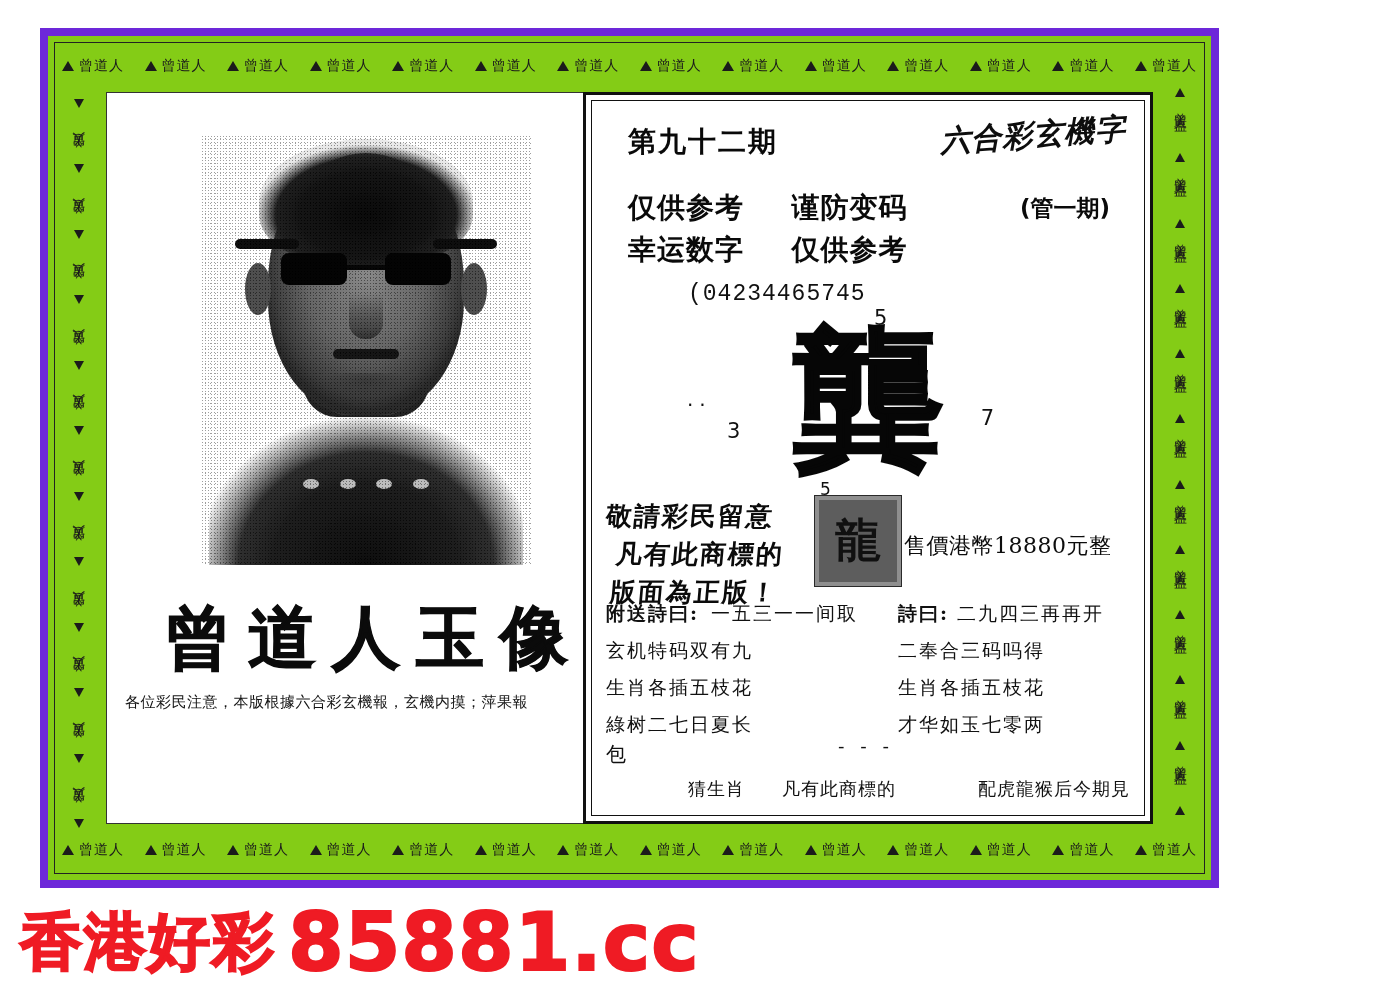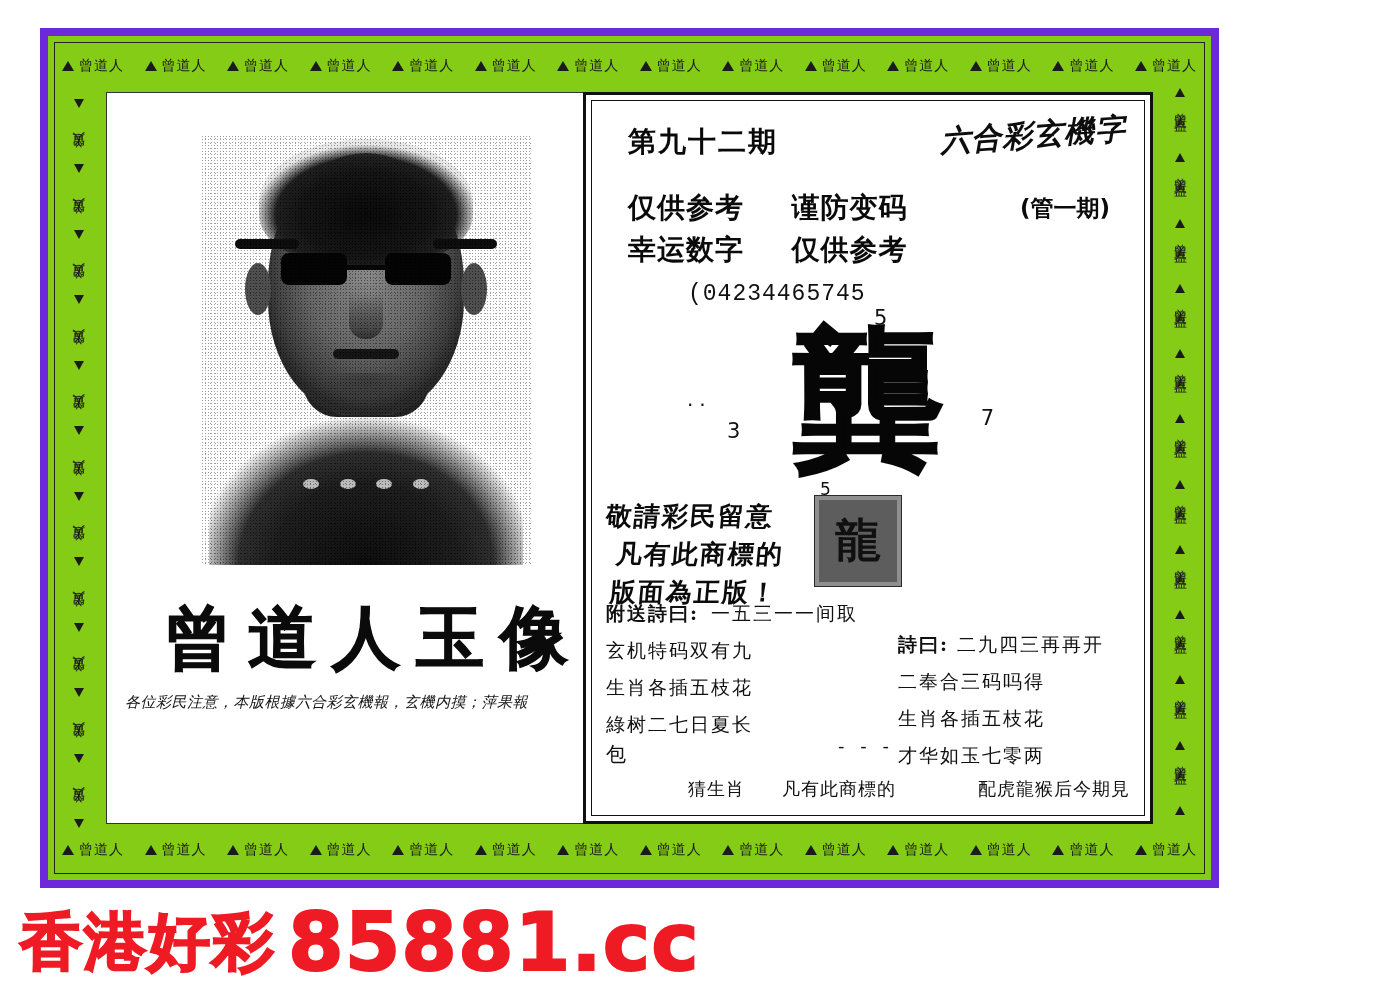--- a/index.html
+++ b/index.html
@@ -294,21 +294,20 @@
   }
   .left-note {
     position: absolute;
     left: 18px;
     right: 10px;
     font-size: 15px;
     color: #141414;
     font-family: "DejaVu Serif", serif;
     letter-spacing: 0.5px;
     white-space: nowrap;
-    font-style: italic;
   }
   #left-note-1 { top: 600px; }
   #left-note-2 { top: 632px; }
 
   
   #right-panel {
     position: absolute;
     right: 0;
     top: 0;
     width: 570px;
@@ -476,21 +475,21 @@
   }
   .poem-col {
     position: absolute;
     top: 0;
     font-family: "DejaVu Serif", serif;
     font-size: 19px;
     letter-spacing: 2px;
     color: #111;
   }
   #poem-left { left: 4px; }
-  #poem-right { left: 296px; margin-top: 31px; }
+  #poem-right { left: 296px; }
   .poem-col .pc-head {
     font-weight: bold;
   }
   .poem-col .pc-row {
     margin-bottom: 11px;
     white-space: nowrap;
   }
   #poem-left .pc-row:first-child .pc-head { margin-right: 4px; }
 
   #tail-bao {
@@ -838,20 +837,21 @@
         <div id="dots">··</div>
 
         <div class="brush-line" id="brush-1">敬請彩民留意</div>
         <div class="brush-line" id="brush-2">凡有此商標的</div>
         <div class="brush-line" id="brush-3">版面為正版！</div>
 
         <div id="stamp">
           <div class="s-glyph">龍</div>
         </div>
         <div id="stamp-badge">5</div>
+        <div id="price-text">售價港幣18880元整</div>
 
         <div id="poem-area">
           <div class="poem-col" id="poem-left">
             <div class="pc-row">
               <span class="pc-head">附送詩曰:</span>
               <span>一五三一一间取</span>
             </div>
             <div class="pc-row">
               <span>玄机特码双有九</span>
             </div>

